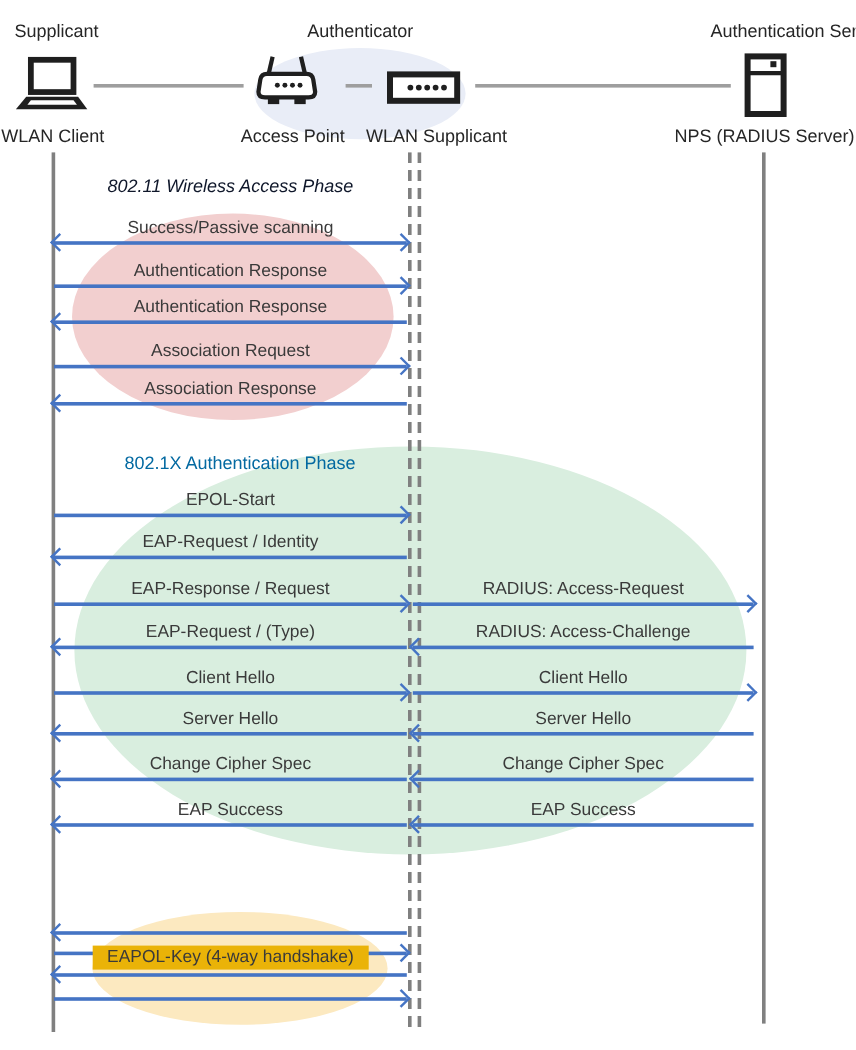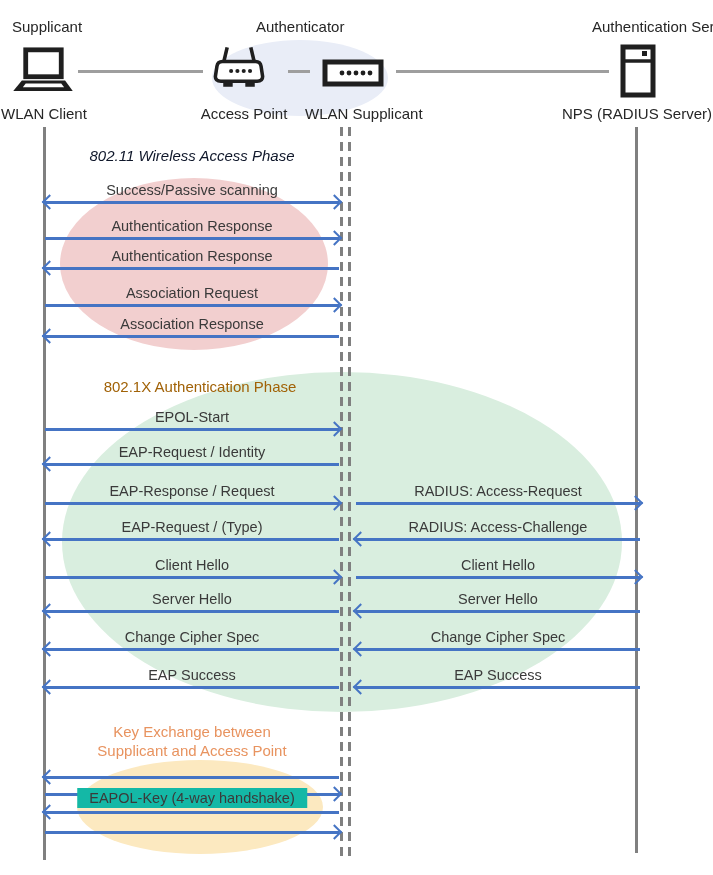--- a/index.html
+++ b/index.html
@@ -19,24 +19,24 @@
   .lifeline.dashed{background:repeating-linear-gradient(to bottom,#808080 0 9px,transparent 9px 15px);}
   
   .hline{position:absolute;height:3px;background:#9e9e9e;top:70px;}
   
   .actor-role{position:absolute;top:18px;font-size:15px;color:#262626;white-space:nowrap;}
   .actor-name{position:absolute;top:105px;font-size:15px;color:#262626;white-space:nowrap;text-align:center;}
   
   .phase-title{position:absolute;font-size:15px;text-align:center;white-space:pre-line;line-height:19px;}
   
   .msg{position:absolute;left:45px;width:294px;height:3px;}
-  .msg.R{left:356px;width:284px;}
+  .msg.R{left:344px;width:284px;}
   .msg .line{position:absolute;left:0;right:0;top:0;height:2.6px;background:#4574c4;}
   .msg .lbl{position:absolute;left:0;right:0;bottom:6px;text-align:center;font-size:14.5px;color:#3a3a3a;white-space:nowrap;}
-  .msg .lbl.boxed{left:50%;right:auto;transform:translateX(-50%);background:#14b8a6;padding:2px 12px;}
+  .msg .lbl.boxed{left:50%;right:auto;transform:translateX(-50%);background:#eab308;padding:2px 12px;}
   .chev{position:absolute;width:9px;height:9px;border-style:solid;border-color:#4574c4;border-width:2.6px 2.6px 0 0;top:1px;}
   .chev.cr{right:-1px;transform:translateY(-50%) rotate(45deg);}
   .chev.cl{left:-1px;transform:translateY(-50%) rotate(-135deg);}
   svg{display:block;}
 </style>
 </head>
 <body>
 
 <div id="canvas">
 
@@ -98,23 +98,21 @@
   <div class="actor-name" style="left:199px;width:90px;">Access Point</div>
   <div class="actor-name" style="left:305px;width:115px;">WLAN Supplicant</div>
   <div class="actor-name" style="left:562px;width:145px;">NPS (RADIUS Server)</div>
 
   <div class="lifeline" style="left:43px;top:127px;height:733px;"></div>
   <div class="lifeline dashed" style="left:340px;top:127px;height:729px;"></div>
   <div class="lifeline dashed" style="left:348px;top:127px;height:729px;"></div>
   <div class="lifeline" style="left:635px;top:127px;height:726px;"></div>
 
   <div class="phase-title" style="left:45px;top:146px;width:294px;color:#0f172a;font-style:italic;">802.11 Wireless Access Phase</div>
-  <div class="phase-title" style="left:50px;top:377px;width:300px;color:#a16207;">802.1X Authentication Phase</div>
-  <div class="phase-title" style="left:45px;top:722px;width:294px;color:#E8935F;">Key Exchange between
-Supplicant and Access Point</div>
+  <div class="phase-title" style="left:50px;top:377px;width:300px;color:#0369a1;">802.1X Authentication Phase</div>
 
   <div class="msg" style="top:201px">
     <div class="lbl">Success/Passive scanning</div>
     <div class="line"></div>
     <i class="chev cl"></i>
     <i class="chev cr"></i>
   </div>
   <div class="msg" style="top:237px">
     <div class="lbl">Authentication Response</div>
     <div class="line"></div>

